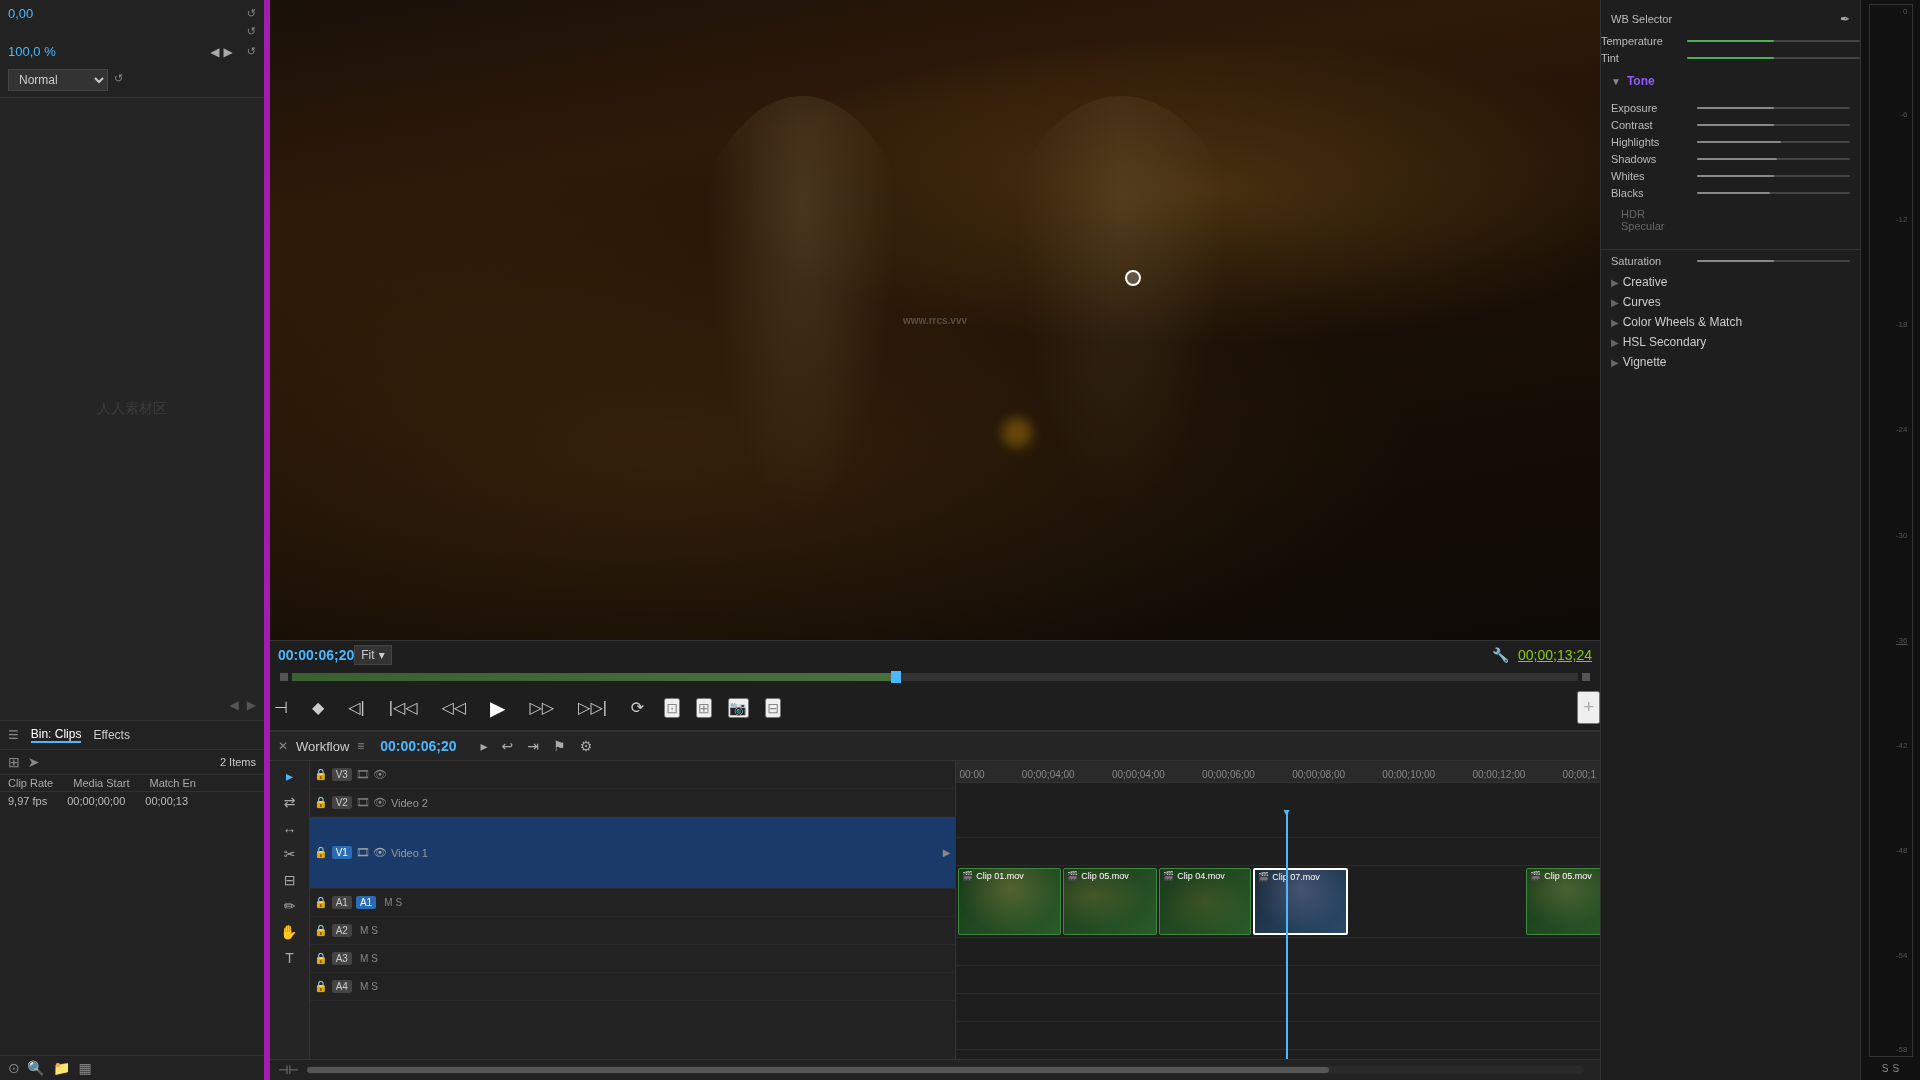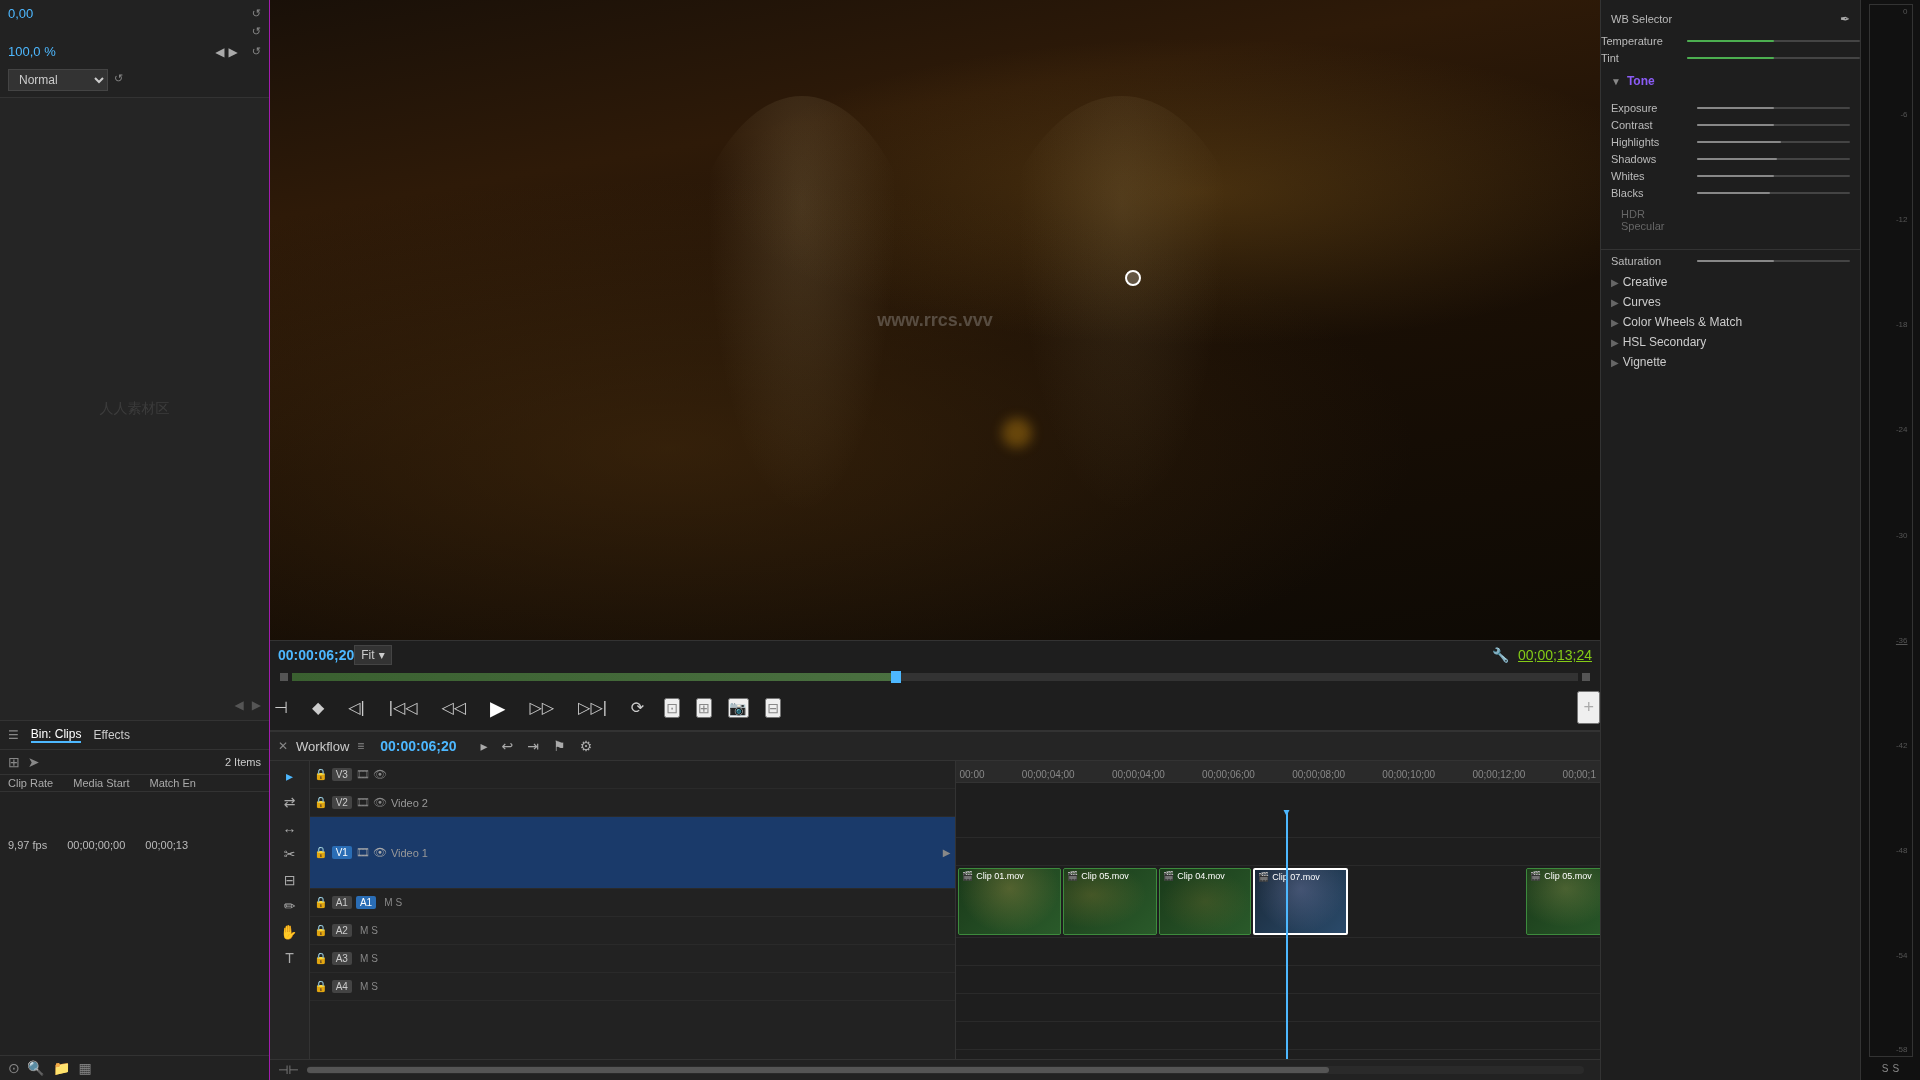--- a/index.html
+++ b/index.html
@@ -21,21 +21,21 @@
       flex: 1;
       height: 100%;
     }
 
     
     .left-panel {
       width: 270px;
       background: #222;
       display: flex;
       flex-direction: column;
-      border-right: 1px solid #a21caf;
+      border-right: 6px solid #a21caf;
       flex-shrink: 0;
     }
 
     .left-top {
       padding: 6px 8px;
       border-bottom: 1px solid #333;
     }
 
     .left-top .value-row {
       display: flex;
@@ -131,21 +131,20 @@
       font-size: 11px;
       border-bottom: 1px solid #333;
     }
 
     .bin-row {
       display: flex;
       gap: 20px;
       padding: 3px 8px;
       font-size: 11px;
       color: #bbb;
-      margin-top: 44px;
     }
 
     .bin-footer {
       display: flex;
       align-items: center;
       gap: 8px;
       padding: 4px 8px;
       border-top: 1px solid #333;
       position: absolute;
       bottom: 0;
@@ -189,21 +188,21 @@
         linear-gradient(180deg, #1a1206 0%, #2d1a0a 40%, #1a1008 80%, #0a0a0a 100%);
       position: relative;
     }
 
     .preview-watermark {
       position: absolute;
       top: 50%;
       left: 50%;
       transform: translate(-50%, -50%);
       color: rgba(200,200,200,0.3);
-      font-size: 18px;
+      font-size: 10px;
       font-weight: bold;
       white-space: nowrap;
     }
 
     .cursor-dot {
       position: absolute;
       width: 16px;
       height: 16px;
       border-radius: 50%;
       border: 2px solid #fff;

